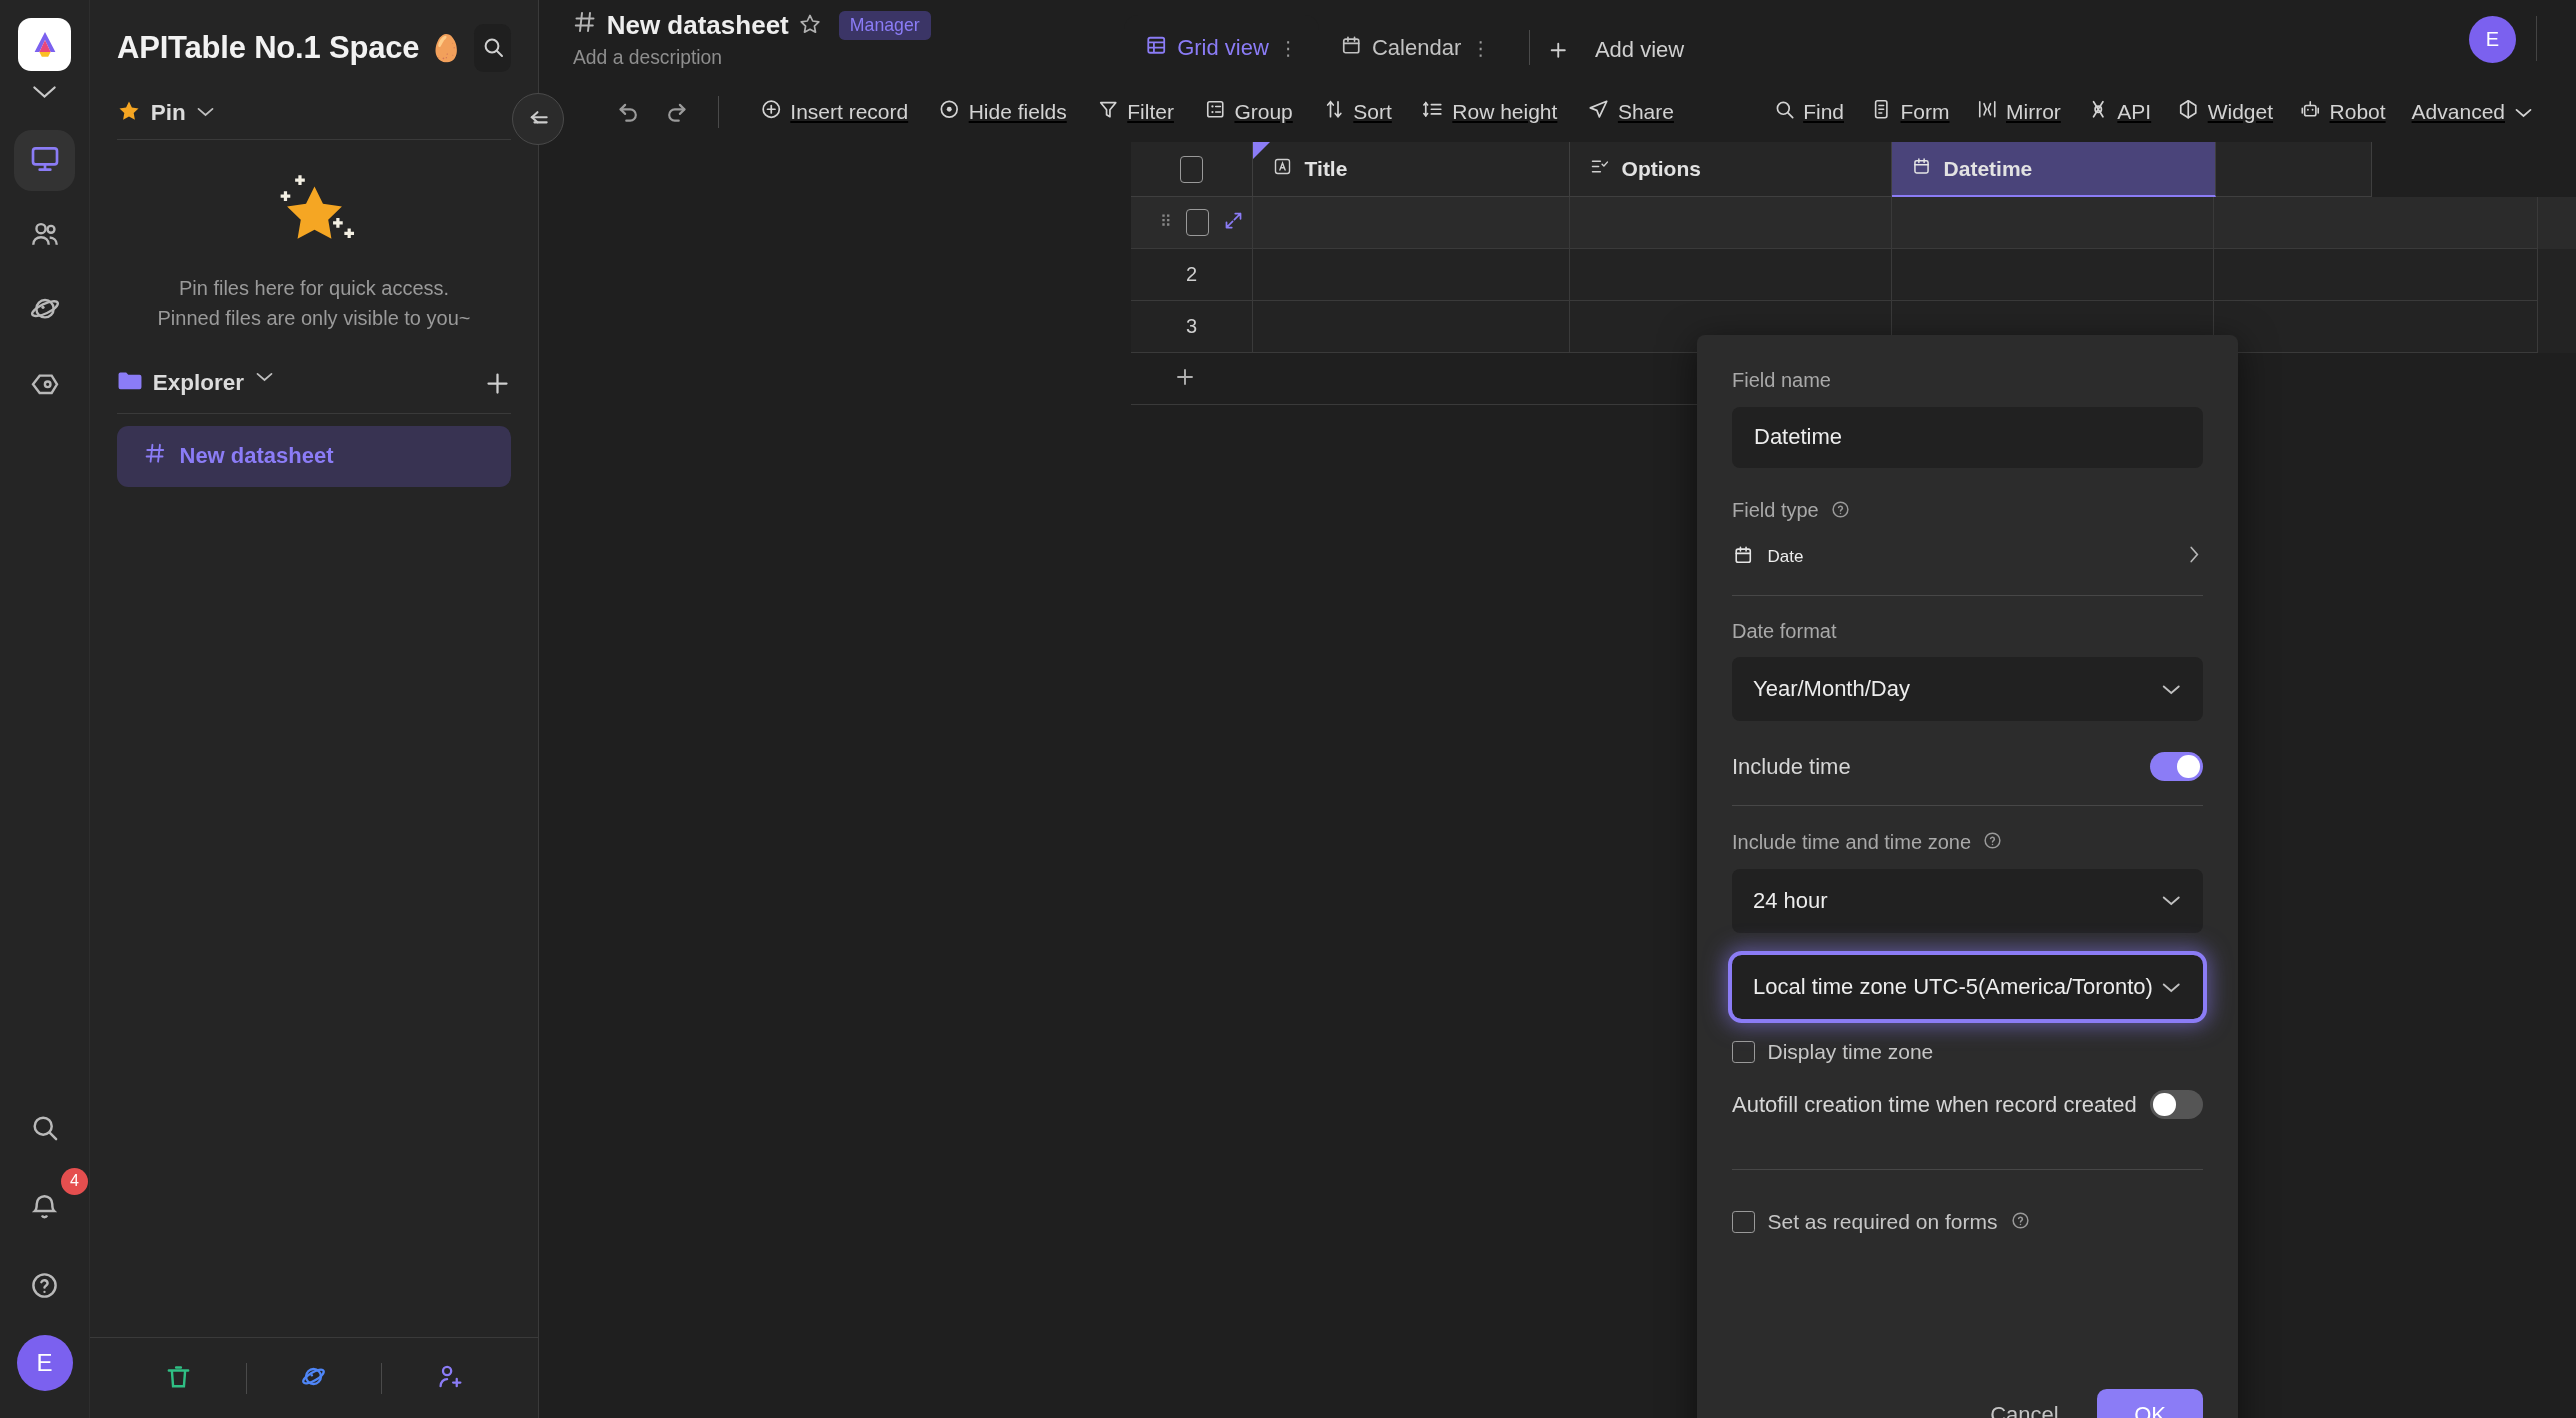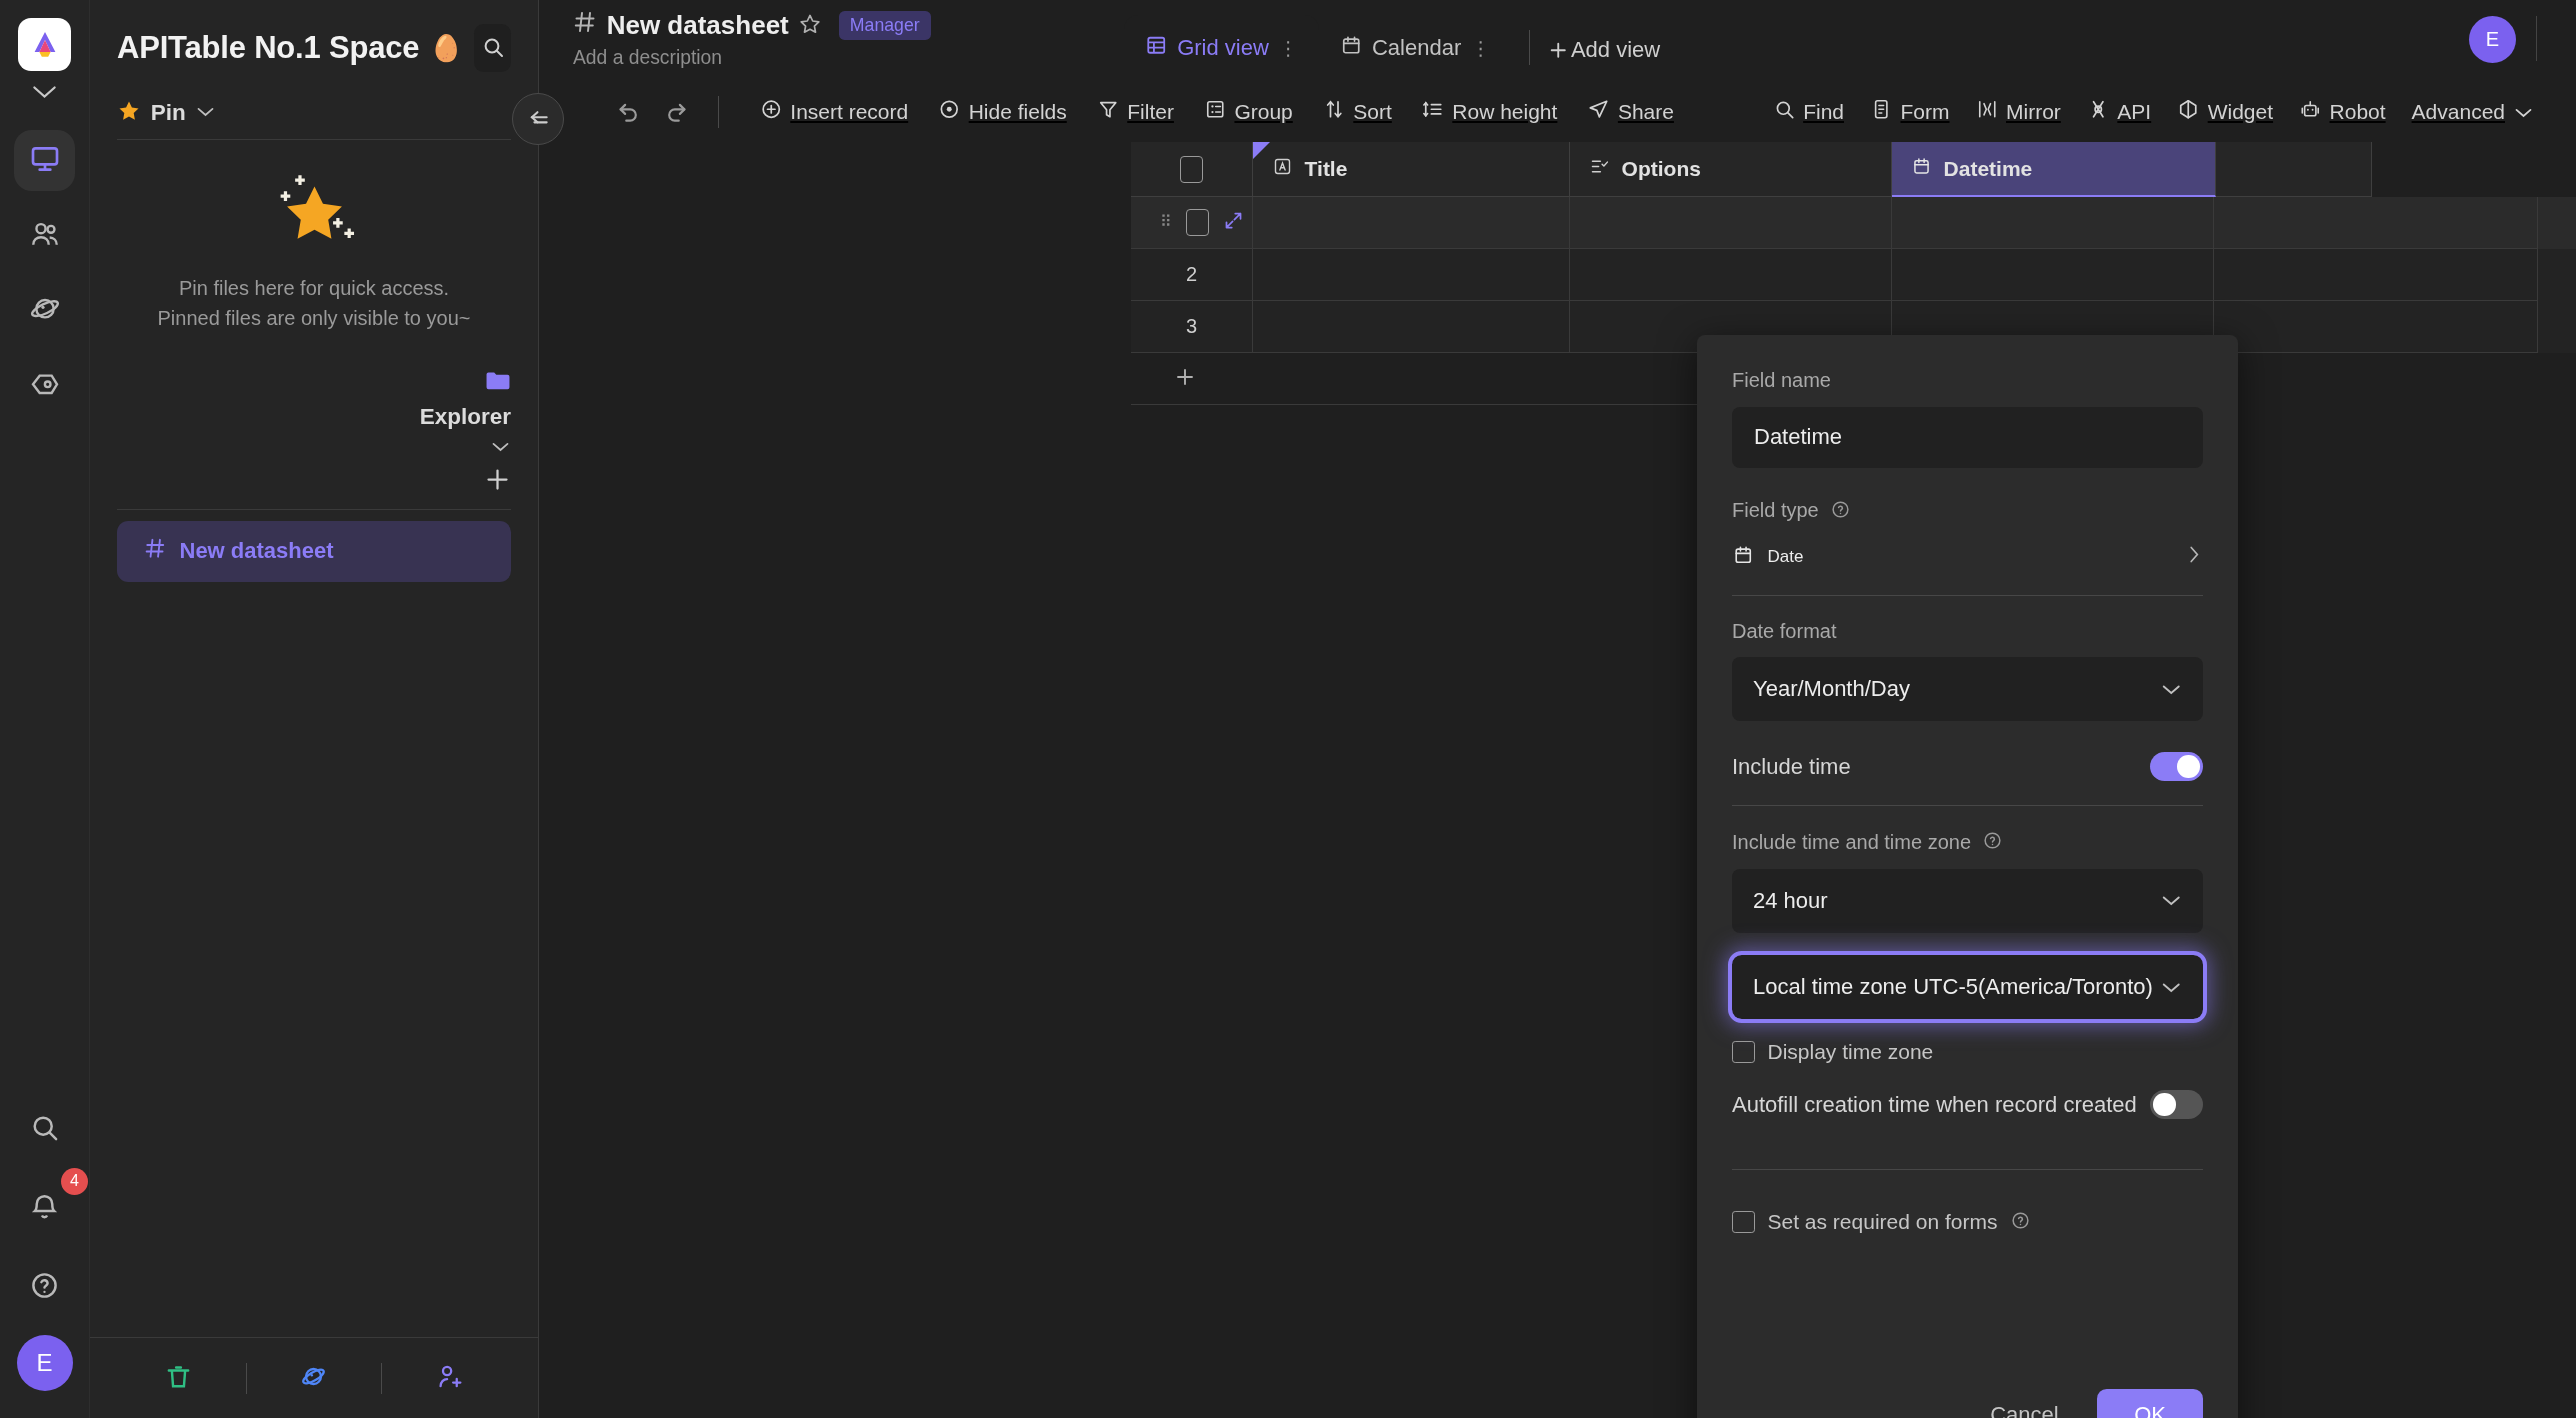--- a/index.html
+++ b/index.html
@@ -79,22 +79,22 @@
     padding: 0 27px; margin-top: 27px; cursor: pointer;
   }
   .section-row .lbl { font-size: 22.5px; font-weight: bold; color: #dcdcdc; }
   .hr { height: 0.8px; background: #3a3a3a; margin: 13px 27px 0 27px; }
   .pin-empty {
     display: flex; flex-direction: column; align-items: center;
     margin-top: 27px; color: #9a9a9a; font-size: 20px; line-height: 1.5;
   }
   .star-art { margin-bottom: 9.7px; }
   .explorer-row {
-    display: flex; align-items: flex-end; gap: 9.7px;
-    padding: 0 27px; margin-top: 37px; flex-direction: column;
+    display: flex; align-items: flex-start; gap: 9.7px;
+    padding: 0 27px; margin-top: 37px;
   }
   .explorer-row .lbl { font-size: 22.5px; font-weight: bold; color: #dcdcdc; }
   .plus-btn { margin-left: auto; color: #cfcfcf; cursor: pointer; }
   .tree { padding: 0 27px; margin-top: 11.3px; }
   .tree-item {
     display: flex; align-items: center; gap: 13px;
     height: 61px; border-radius: 11.3px; padding-left: 27px;
     color: #b9b9b9; font-size: 22px; cursor: pointer;
   }
   .tree-item.selected { background: #383352; color: #8b7cf6; font-weight: bold; }
@@ -136,21 +136,21 @@
     height: 66px; padding: 0 21px; cursor: pointer;
     font-size: 22px; color: #c2c2c2;
   }
   .view-tab.active {
     background: #1f1f1f; color: #8b7cf6;
     border-radius: 14.5px 14.5px 0 0; font-weight: 400;
   }
   .tab-dots { color: #9a9a9a; font-size: 19.3px; letter-spacing: 0; }
   .vsep { width: 0.8px; height: 35px; background: #4a4a4a; margin: 0 17.7px 16px 17.7px; }
   .add-view {
-    display: flex; align-items: center; gap: 1px;
+    display: flex; align-items: center; gap: 25px;
     font-size: 22px; color: #cfcfcf; cursor: pointer; padding-bottom: 17.7px;
   }
   .top-avatar {
     position: absolute; right: 60px; top: 16px;
     width: 47px; height: 47px; border-radius: 50%;
     background: #7b61ef; color: #fff;
     display: flex; align-items: center; justify-content: center;
     font-size: 20px; cursor: pointer;
   }
   .top-rule { position:absolute; right: 39px; top: 16px; width:0.8px; height:45px; background:#444; }

